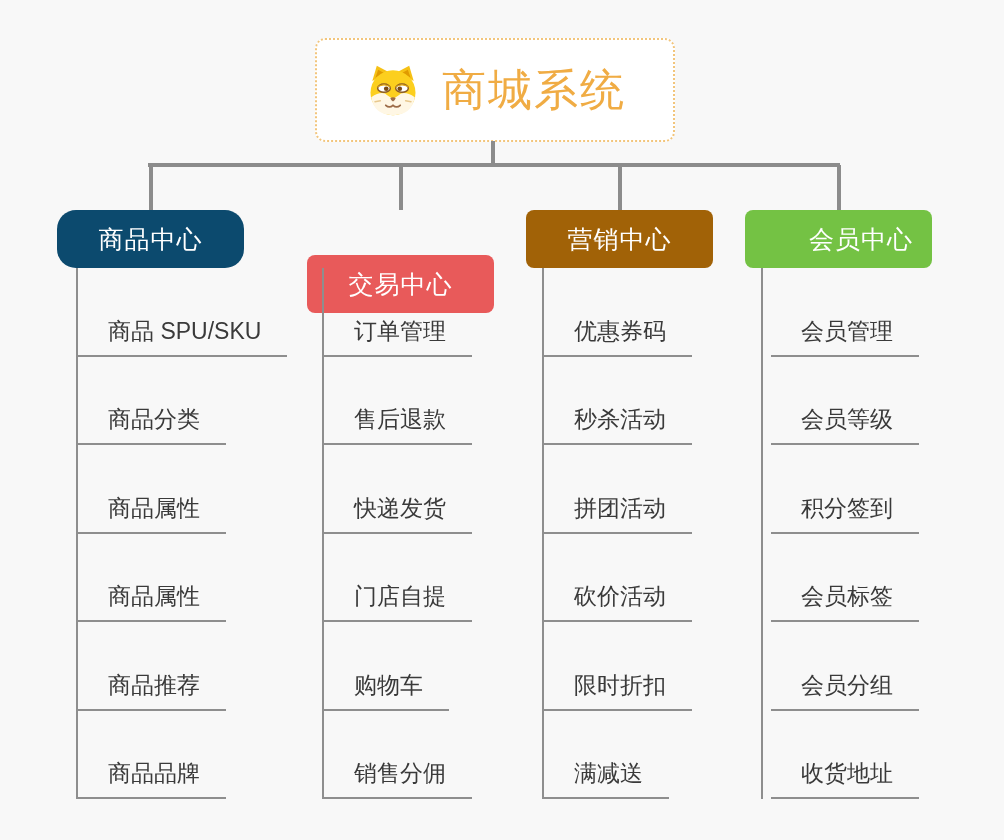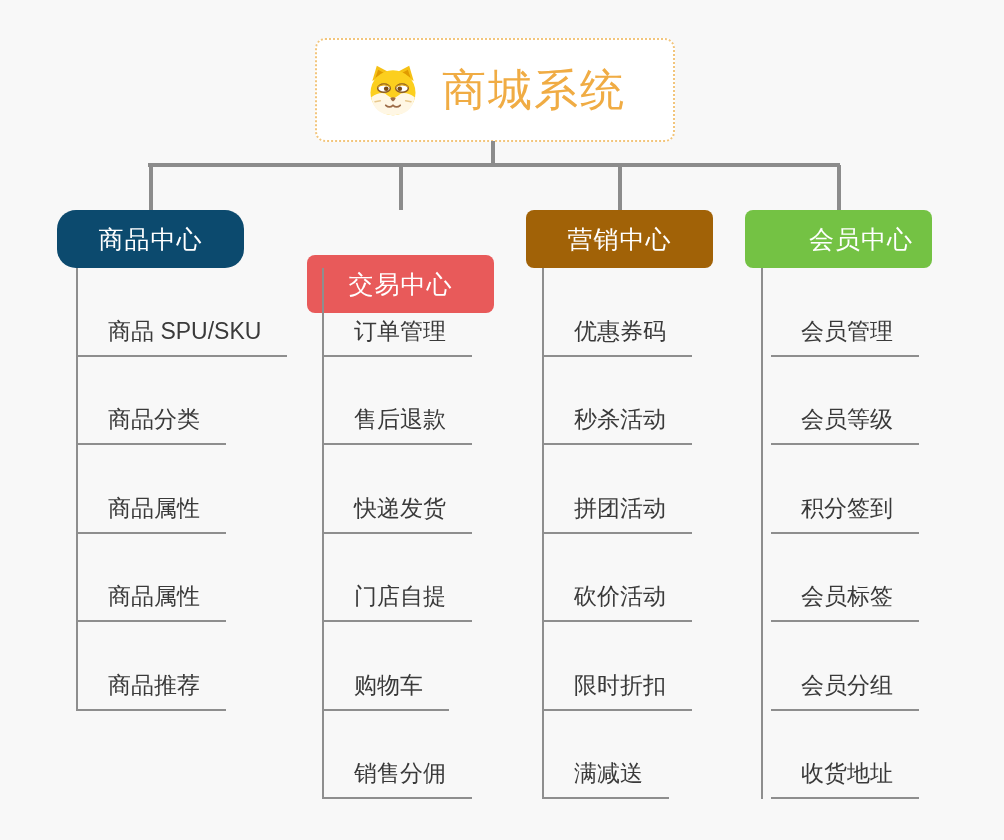--- a/index.html
+++ b/index.html
@@ -96,20 +96,21 @@
 <div class="branch-box b2" style="background-color: rgb(232, 90, 90);">交易中心</div>
 <div class="branch-box b3" style="background-color: #a16207;">营销中心</div>
 <div class="branch-box b4" style="background-color: rgb(116, 194, 68); padding-left: 45px;">会员中心</div>
 
 <div class="leaf-list l1">
   <div class="leaf">商品 SPU/SKU</div>
   <div class="leaf">商品分类</div>
   <div class="leaf">商品属性</div>
   <div class="leaf">商品属性</div>
   <div class="leaf">商品推荐</div>
+  <div class="leaf">商品品牌</div>
 </div>
 
 <div class="leaf-list l2">
   <div class="leaf">订单管理</div>
   <div class="leaf">售后退款</div>
   <div class="leaf">快递发货</div>
   <div class="leaf">门店自提</div>
   <div class="leaf">购物车</div>
   <div class="leaf">销售分佣</div>
 </div>

